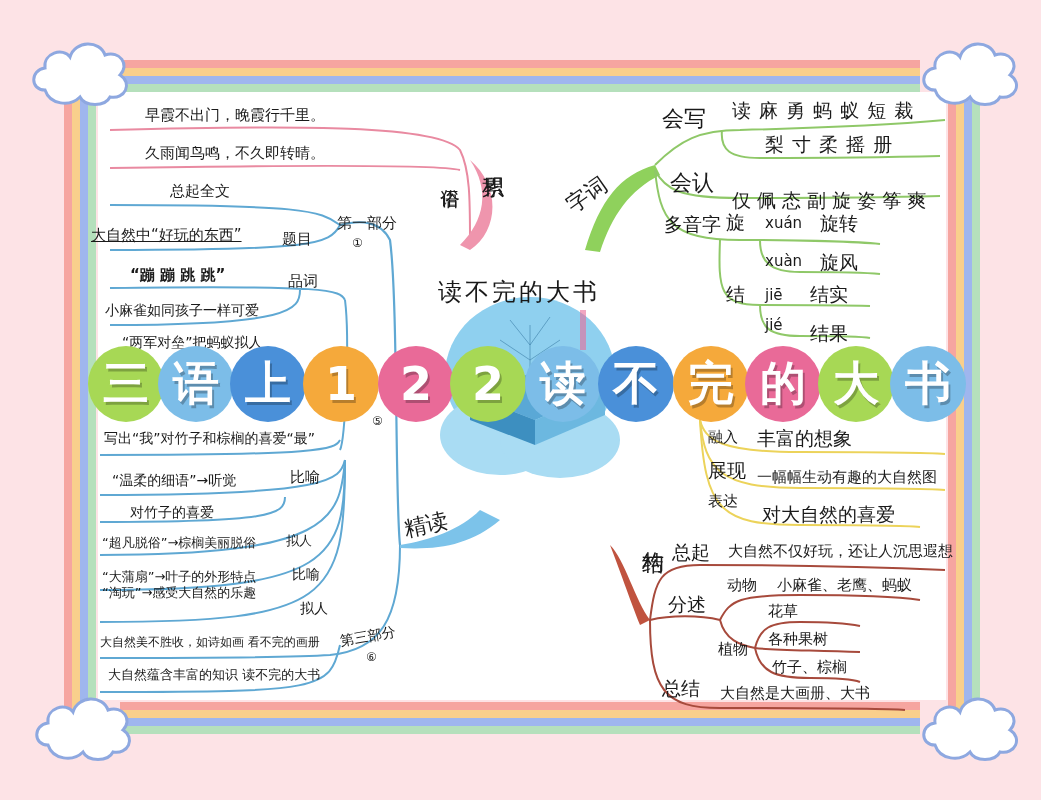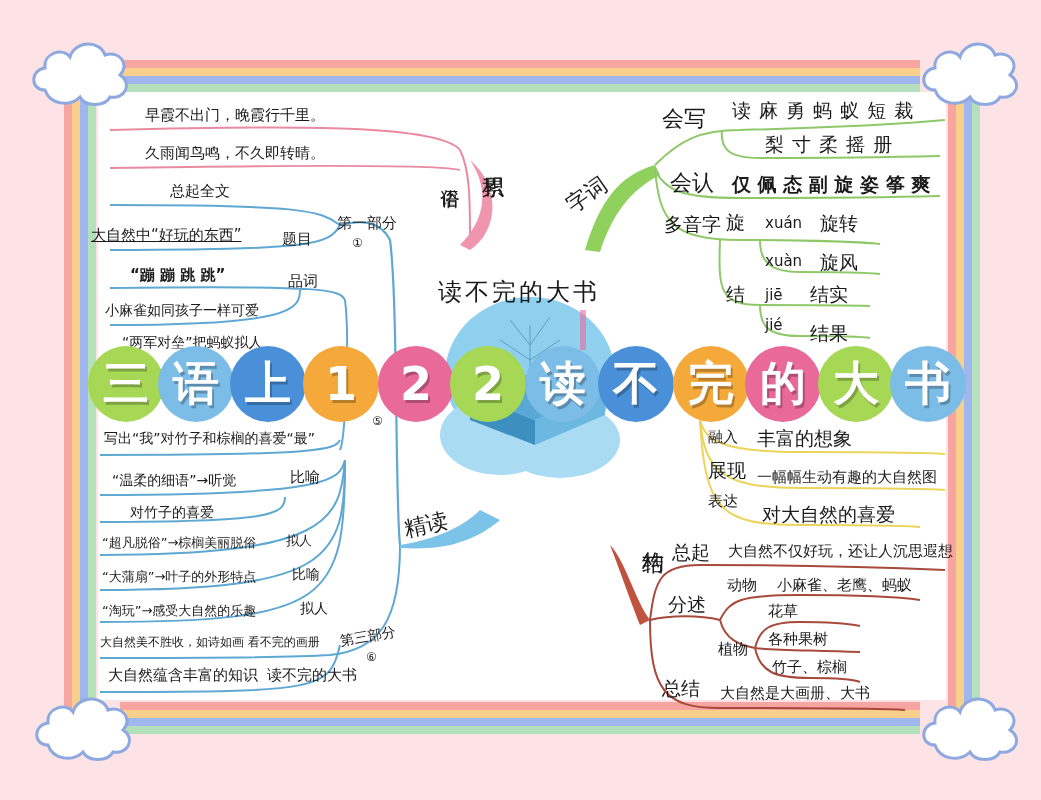--- a/index.html
+++ b/index.html
@@ -107,21 +107,21 @@
 <div class="txt hand" style="left:145px;top:106px;">早霞不出门，晚霞行千里。</div>
 <div class="txt hand" style="left:145px;top:144px;">久雨闻鸟鸣，不久即转晴。</div>
 <div class="txt big" style="left:438px;top:175px;writing-mode:vertical-rl;">俗语</div>
 <div class="txt xl" style="left:478px;top:160px;writing-mode:vertical-rl;">积累</div>
 
 <div class="txt xl" style="left:565px;top:180px;transform:rotate(-35deg);">字词</div>
 <div class="txt xl" style="left:662px;top:104px;">会写</div>
 <div class="txt big" style="left:732px;top:98px;letter-spacing:1px;">读 麻 勇 蚂 蚁 短 裁</div>
 <div class="txt big" style="left:765px;top:132px;letter-spacing:1px;">梨 寸 柔 摇 册</div>
 <div class="txt xl" style="left:670px;top:168px;">会认</div>
-<div class="txt big" style="left:732px;top:172px;font-weight:bold;">仅 佩 态 副 旋 姿 筝 爽</div>
+<div class="txt big" style="left:732px;top:188px;">仅 佩 态 副 旋 姿 筝 爽</div>
 <div class="txt big" style="left:664px;top:212px;text-align:right;">多音字</div>
 <div class="txt big" style="left:726px;top:210px;">旋</div>
 <div class="txt hand" style="left:765px;top:214px;">xuán</div>
 <div class="txt big" style="left:820px;top:211px;">旋转</div>
 <div class="txt hand" style="left:765px;top:252px;">xuàn</div>
 <div class="txt big" style="left:820px;top:250px;">旋风</div>
 <div class="txt big" style="left:726px;top:282px;">结</div>
 <div class="txt hand" style="left:765px;top:286px;">jiē</div>
 <div class="txt big" style="left:810px;top:282px;">结实</div>
 <div class="txt hand" style="left:765px;top:316px;">jié</div>
@@ -138,26 +138,26 @@
 <div class="txt hand" style="left:122px;top:334px;font-size:14px;">“两军对垒”把蚂蚁拟人</div>
 <div class="txt hand" style="left:372px;top:414px;font-size:12px;">⑤</div>
 <div class="txt hand" style="left:104px;top:430px;font-size:14px;">写出“我”对竹子和棕榈的喜爱“最”</div>
 <div class="txt hand" style="left:112px;top:472px;font-size:14px;">“温柔的细语”→听觉</div>
 <div class="txt hand" style="left:290px;top:468px;">比喻</div>
 <div class="txt hand" style="left:130px;top:504px;font-size:14px;">对竹子的喜爱</div>
 <div class="txt hand" style="left:102px;top:534px;font-size:13px;">“超凡脱俗”→棕榈美丽脱俗</div>
 <div class="txt hand" style="left:286px;top:532px;font-size:13px;">拟人</div>
 <div class="txt hand" style="left:102px;top:568px;font-size:13px;">“大蒲扇”→叶子的外形特点</div>
 <div class="txt hand" style="left:292px;top:566px;font-size:14px;">比喻</div>
-<div class="txt hand" style="left:102px;top:602px;font-size:13px;">“淘玩”→感受大自然的乐趣</div>
+<div class="txt hand" style="left:102px;top:584px;font-size:13px;">“淘玩”→感受大自然的乐趣</div>
 <div class="txt hand" style="left:300px;top:600px;font-size:14px;">拟人</div>
 <div class="txt hand" style="left:100px;top:634px;font-size:12px;">大自然美不胜收，如诗如画 看不完的画册</div>
 <div class="txt hand" style="left:340px;top:628px;font-size:14px;transform:rotate(-10deg);">第三部分</div>
 <div class="txt hand" style="left:366px;top:650px;font-size:12px;">⑥</div>
-<div class="txt hand" style="left:108px;top:666px;font-size:15px;font-family:Liberation Mono, monospace;">大自然蕴含丰富的知识 读不完的大书</div>
+<div class="txt hand" style="left:108px;top:666px;font-size:13px;">大自然蕴含丰富的知识 读不完的大书</div>
 <div class="txt xl" style="left:404px;top:510px;transform:rotate(-12deg);">精读</div>
 
 <div class="txt hand" style="left:708px;top:428px;">融入</div>
 <div class="txt big" style="left:757px;top:426px;">丰富的想象</div>
 <div class="txt big" style="left:708px;top:458px;">展现</div>
 <div class="txt hand" style="left:757px;top:468px;">一幅幅生动有趣的大自然图</div>
 <div class="txt hand" style="left:708px;top:492px;">表达</div>
 <div class="txt big" style="left:762px;top:502px;">对大自然的喜爱</div>
 
 <div class="txt xl" style="left:638px;top:534px;writing-mode:vertical-rl;">结构</div>

